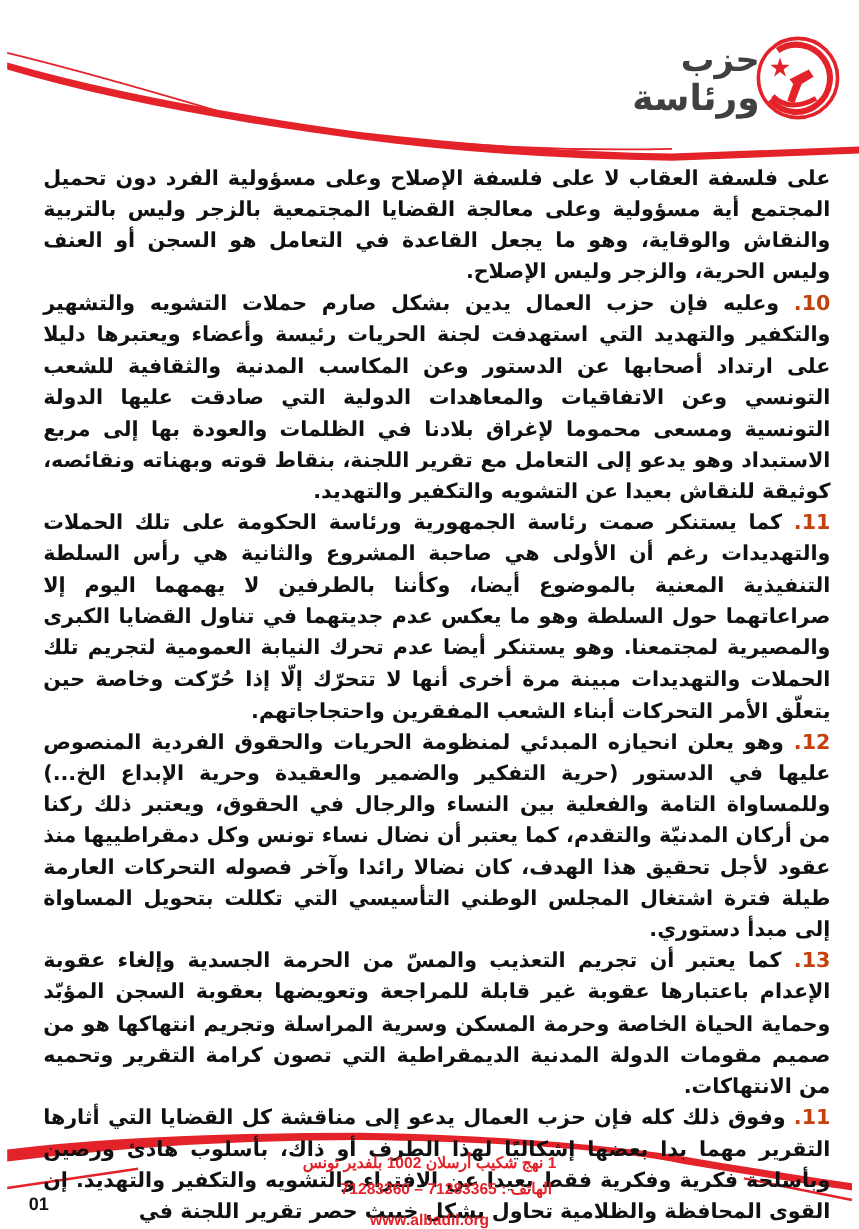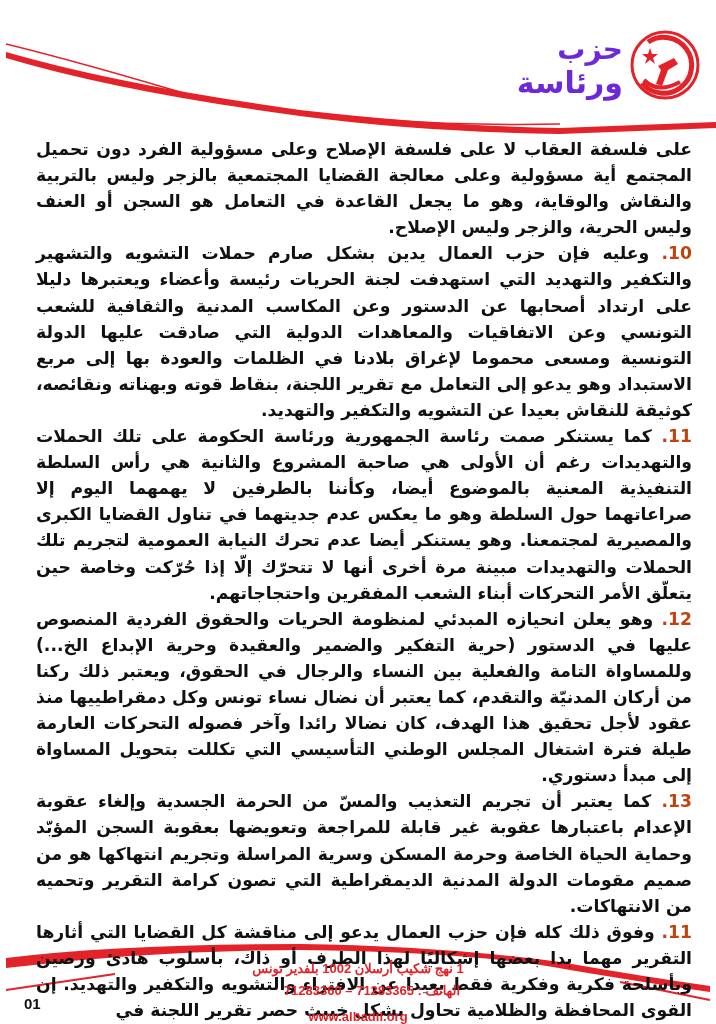--- a/index.html
+++ b/index.html
@@ -1,19 +1,19 @@
 <!DOCTYPE html>
 <html><head>
 <meta charset="utf-8">
 <style>
   html, body { margin: 0; padding: 0; background: #ffffff; }
   body { width: 716px; height: 1024px; position: relative; overflow: hidden; font-family: "DejaVu Sans", sans-serif; }
   .swoosh { position: absolute; left: 0; top: 0; width: 716px; height: 1024px; pointer-events: none; }
   .logo { position: absolute; right: 14px; top: 14px; width: 176px; height: 100px; }
-  .logo-text { position: absolute; right: 79px; top: 22px; color: #6d28d9; font-weight: bold; text-align: right; direction: rtl; line-height: 1; }
+  .logo-text { position: absolute; right: 69px; top: 22px; color: #404040; font-weight: bold; text-align: right; direction: rtl; line-height: 1; }
   .logo-text .l1 { font-size: 28px; display: block; }
   .logo-text .l2 { font-size: 30px; display: block; margin-top: 4px; }
   .emblem { position: absolute; right: 0; top: 14px; width: 74px; height: 74px; }
   .content { position: absolute; left: 36px; right: 24px; top: 136px; direction: rtl; text-align: justify; text-align-last: right; color: #111; font-weight: bold; font-size: 17.2px; line-height: 26.1px; }
   .content p { margin: 0; }
   .num { color: #c2410c; }
   .footer { position: absolute; left: 0; right: 0; top: 958px; text-align: center; color: #e3222a; font-family: "Liberation Sans", sans-serif; font-weight: bold; font-size: 13px; line-height: 22px; }
   .footer .addr { direction: rtl; }
   .footer .phone { direction: rtl; padding-left: 28px; }
   .footer .web { font-size: 13px; margin-top: 4px; }

